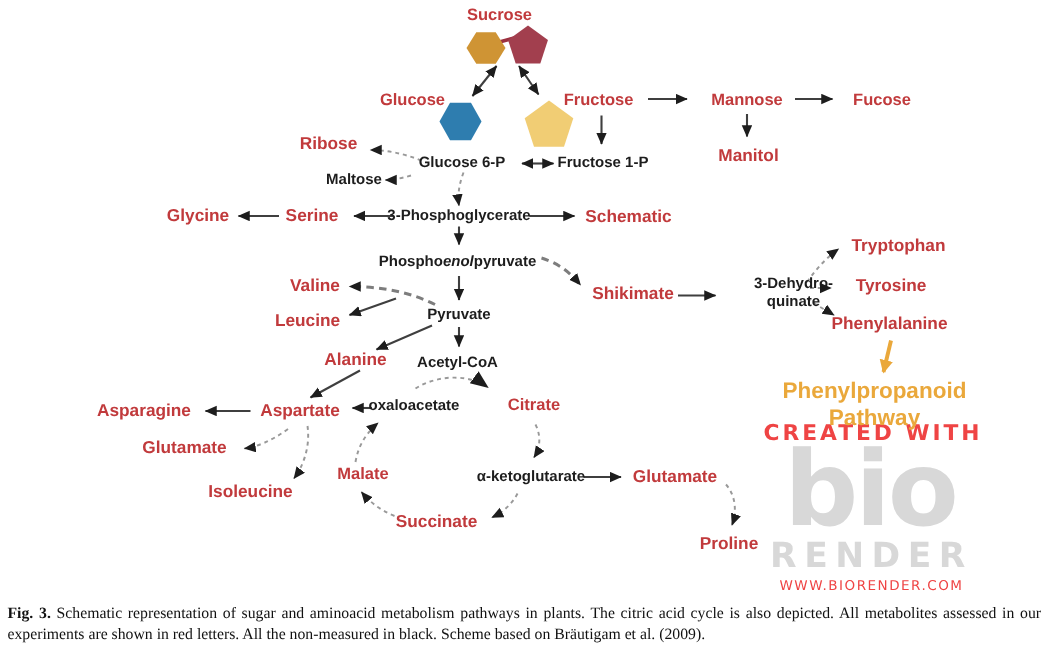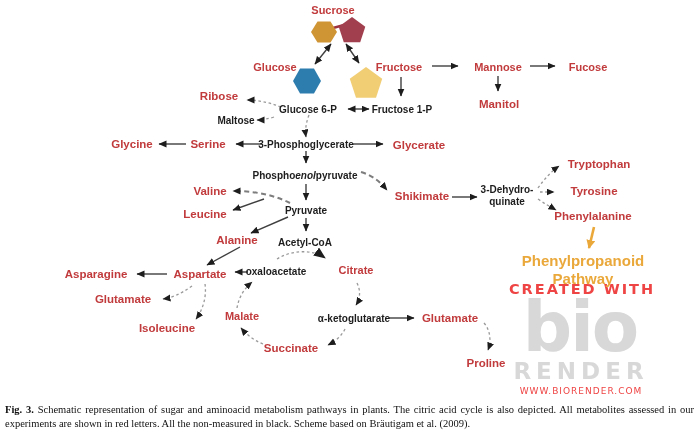--- a/index.html
+++ b/index.html
@@ -108,27 +108,27 @@
   <div class="node red lg" style="left:498px;top:67px">Mannose</div>
   <div class="node red lg" style="left:588px;top:67px">Fucose</div>
   <div class="node red" style="left:499px;top:104px">Manitol</div>
   <div class="node red" style="left:219px;top:96px">Ribose</div>
   <div class="node black" style="left:308px;top:109px">Glucose 6-P</div>
   <div class="node black" style="left:402px;top:109px">Fructose 1-P</div>
   <div class="node black" style="left:236px;top:120px">Maltose</div>
   <div class="node red" style="left:132px;top:144px">Glycine</div>
   <div class="node red" style="left:208px;top:144px">Serine</div>
   <div class="node black" style="left:306px;top:144px">3-Phosphoglycerate</div>
-  <div class="node red" style="left:419px;top:145px">Glycerate</div>
+  <div class="node red" style="left:419px;top:145px">Schematic</div>
   <div class="node black" style="left:305px;top:175px"><span>Phospho</span><i>enol</i><span>pyruvate</span></div>
   <div class="node red" style="left:210px;top:191px">Valine</div>
   <div class="node red" style="left:205px;top:214px">Leucine</div>
   <div class="node black" style="left:306px;top:210px">Pyruvate</div>
   <div class="node red" style="left:422px;top:196px">Shikimate</div>
-  <div class="node black multiline" style="left:507px;top:196px">
+  <div class="node black multiline" style="left:529px;top:196px">
       <div>3-Dehydro-</div>
       <div>quinate</div>
     </div>
   <div class="node red" style="left:599px;top:164px">Tryptophan</div>
   <div class="node red" style="left:594px;top:191px">Tyrosine</div>
   <div class="node red" style="left:593px;top:216px">Phenylalanine</div>
   <div class="node red" style="left:237px;top:240px">Alanine</div>
   <div class="node black" style="left:305px;top:242px">Acetyl-CoA</div>
   <div class="node red" style="left:96px;top:274px">Asparagine</div>
   <div class="node red" style="left:200px;top:274px">Aspartate</div>

